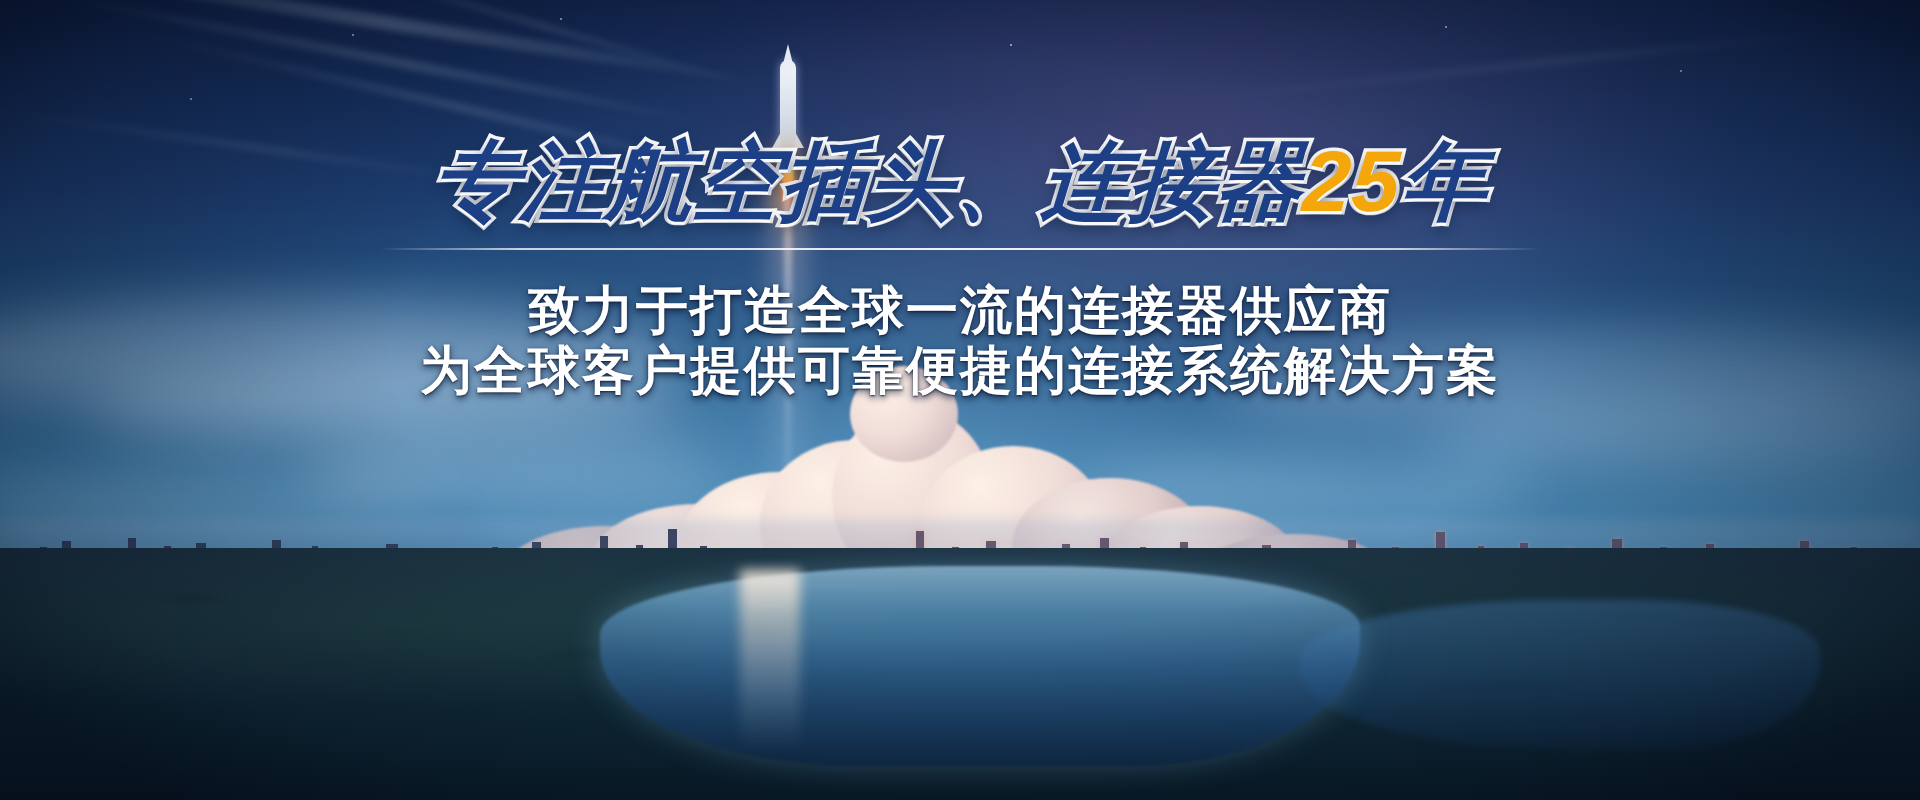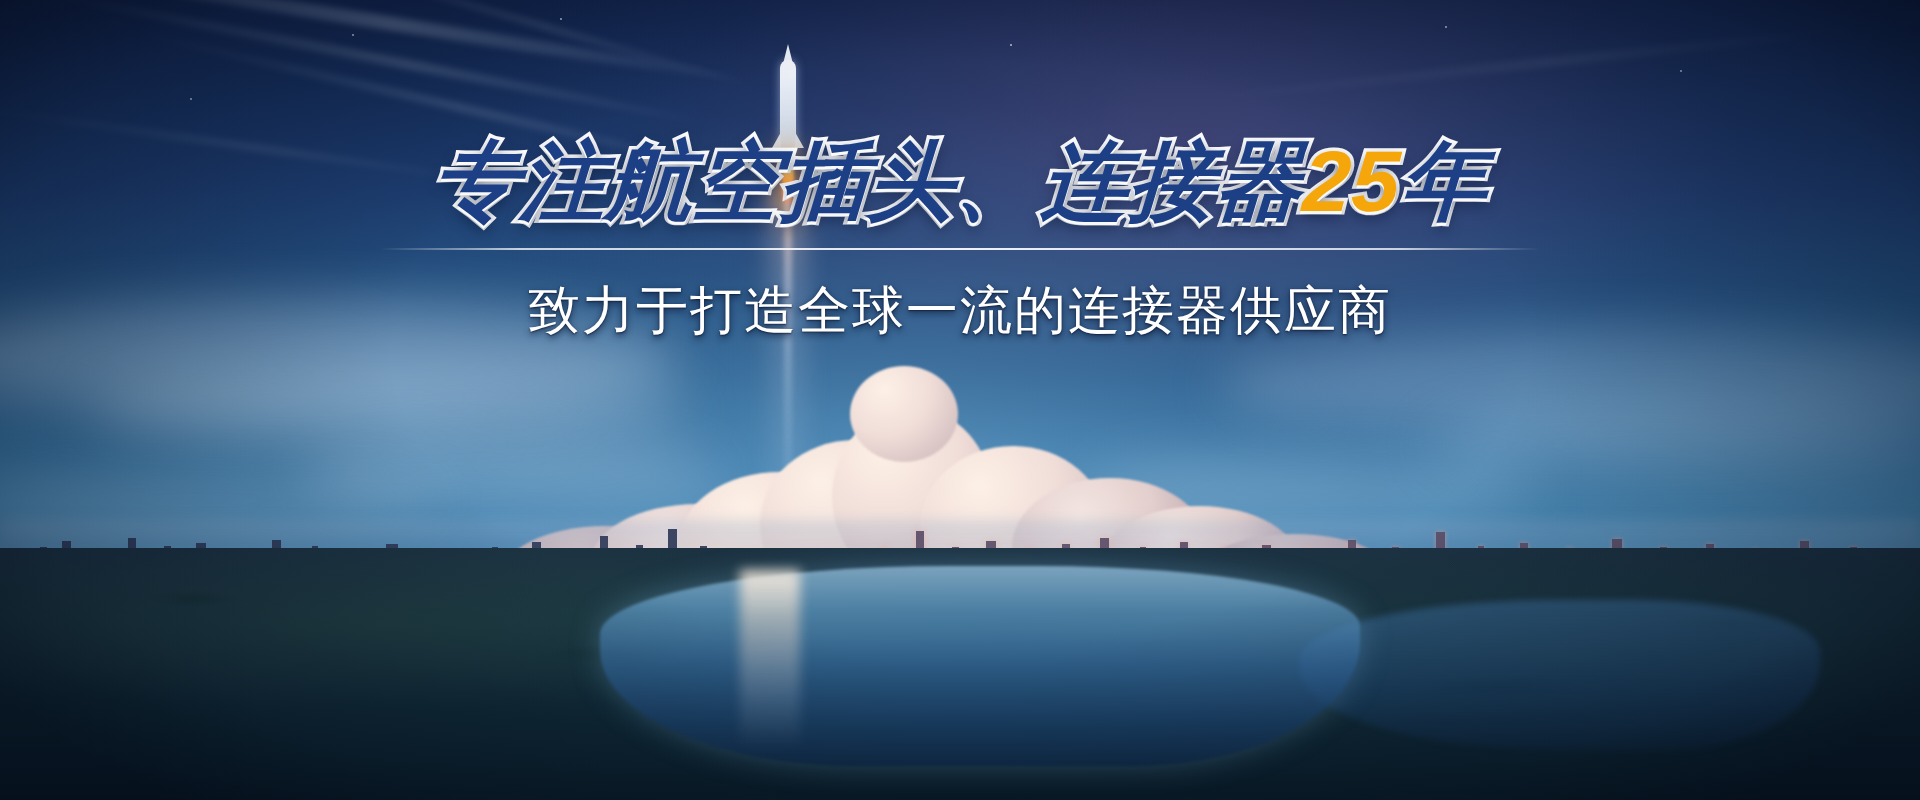--- a/index.html
+++ b/index.html
@@ -210,21 +210,21 @@
     background:linear-gradient(90deg, rgba(255,255,255,0) 0%, rgba(255,255,255,.75) 12%, rgba(255,255,255,.92) 50%, rgba(255,255,255,.75) 88%, rgba(255,255,255,0) 100%);
   }
 
   .sub {
     margin-top:30px;
     text-align:center;
     color:#ffffff;
     font-size:52px;
     line-height:1.16;
     letter-spacing:2px;
-    font-weight:400;
+    font-weight:700;
     text-shadow:0 3px 7px rgba(8,22,50,.75), 0 1px 2px rgba(10,25,55,.8);
     white-space:nowrap;
   }
   .sub .l2 { display:block; }
 </style>
 </head>
 <body>
 
 <div class="banner">
 
@@ -336,16 +336,17 @@
 
   <div class="vignette"></div>
 
   <div class="content">
     <div class="headline"><span>专注航空插头、连接器</span><span class="gold">25</span><span>年</span></div>
 
     <div class="divider"></div>
 
     <div class="sub">
       <span class="l2">致力于打造全球一流的连接器供应商</span>
+      <span class="l2">为全球客户提供可靠便捷的连接系统解决方案</span>
     </div>
   </div>
 
 </div>
 
 </body></html>

